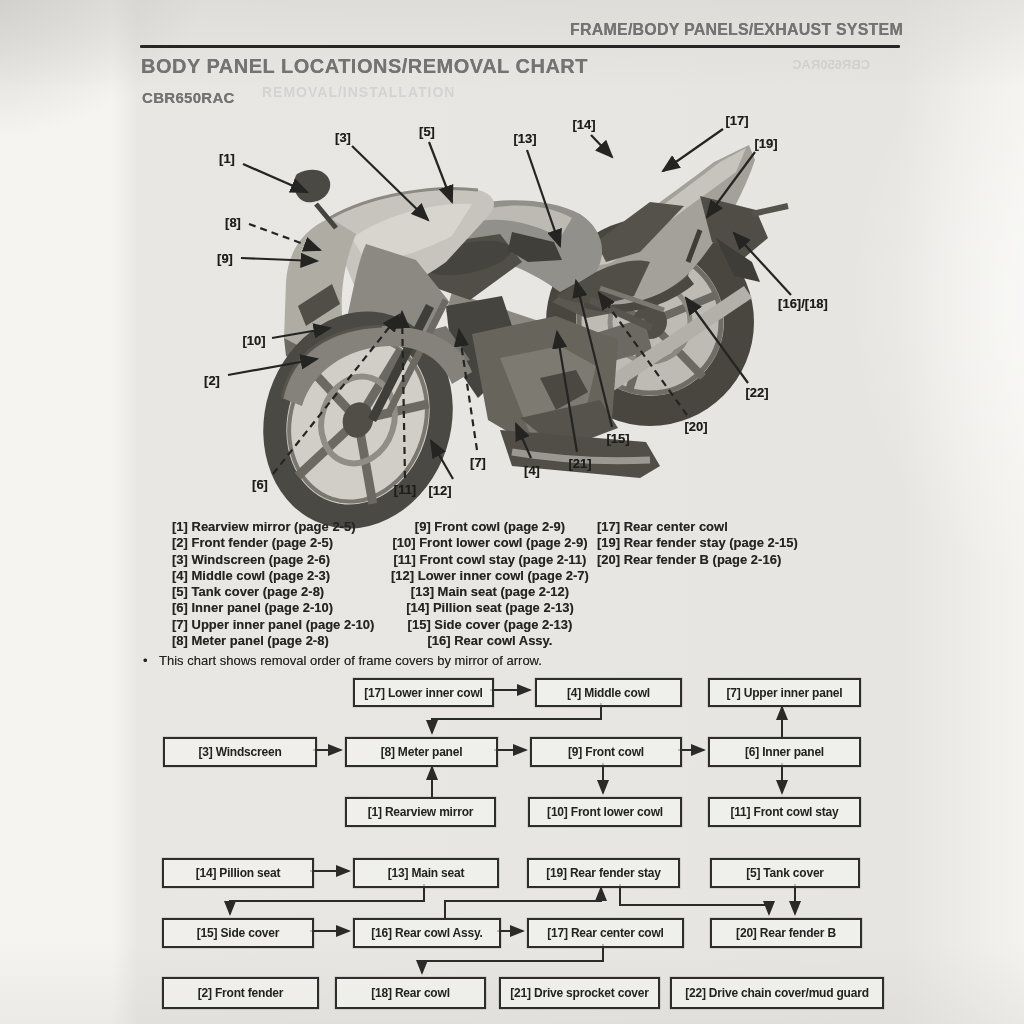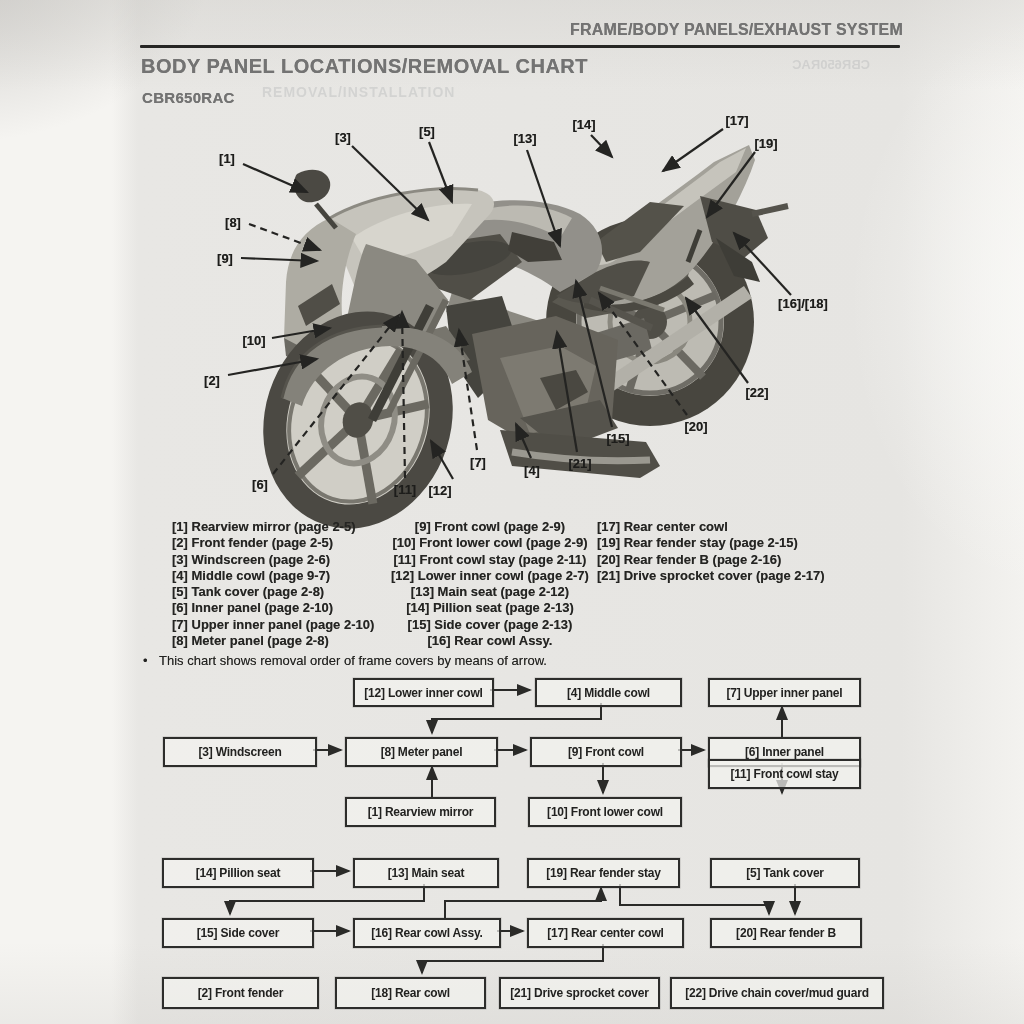--- a/index.html
+++ b/index.html
@@ -203,57 +203,56 @@
 <div class="callout" style="left:737px;top:120px">[17]</div>
 <div class="callout" style="left:766px;top:143px">[19]</div>
 <div class="callout" style="left:696px;top:426px">[20]</div>
 <div class="callout" style="left:580px;top:463px">[21]</div>
 <div class="callout" style="left:757px;top:392px">[22]</div>
 
 <div class="legend lc1">
   <div>[1] Rearview mirror (page 2-5)</div>
   <div>[2] Front fender (page 2-5)</div>
   <div>[3] Windscreen (page 2-6)</div>
-  <div>[4] Middle cowl (page 9-7)</div>
+  <div>[4] Middle cowl (page 2-3)</div>
   <div>[5] Tank cover (page 2-8)</div>
   <div>[6] Inner panel (page 2-10)</div>
   <div>[7] Upper inner panel (page 2-10)</div>
   <div>[8] Meter panel (page 2-8)</div>
 </div>
 <div class="legend lc2">
   <div>[9] Front cowl (page 2-9)</div>
   <div>[10] Front lower cowl (page 2-9)</div>
   <div>[11] Front cowl stay (page 2-11)</div>
   <div>[12] Lower inner cowl (page 2-7)</div>
   <div>[13] Main seat (page 2-12)</div>
   <div>[14] Pillion seat (page 2-13)</div>
   <div>[15] Side cover (page 2-13)</div>
   <div>[16] Rear cowl Assy.</div>
 </div>
 <div class="legend lc3">
   <div>[17] Rear center cowl</div>
   <div>[19] Rear fender stay (page 2-15)</div>
   <div>[20] Rear fender B (page 2-16)</div>
-  <div>[21] Drive sprocket cover (page 2-17)</div>
 </div>
 
 <div class="txt note">
-  <span class="bullet">•</span><span>This chart shows removal order of frame covers by means of arrow.</span>
-</div>
-
-<div class="fbox" style="left:353px;top:678px;width:137px;height:25px">[12] Lower inner cowl</div>
+  <span class="bullet">•</span><span>This chart shows removal order of frame covers by mirror of arrow.</span>
+</div>
+
+<div class="fbox" style="left:353px;top:678px;width:137px;height:25px">[17] Lower inner cowl</div>
 <div class="fbox" style="left:535px;top:678px;width:143px;height:25px">[4] Middle cowl</div>
 <div class="fbox" style="left:708px;top:678px;width:149px;height:25px">[7] Upper inner panel</div>
 <div class="fbox" style="left:163px;top:737px;width:150px;height:26px">[3] Windscreen</div>
 <div class="fbox" style="left:345px;top:737px;width:149px;height:26px">[8] Meter panel</div>
 <div class="fbox" style="left:530px;top:737px;width:148px;height:26px">[9] Front cowl</div>
 <div class="fbox" style="left:708px;top:737px;width:149px;height:26px">[6] Inner panel</div>
 <div class="fbox" style="left:345px;top:797px;width:147px;height:26px">[1] Rearview mirror</div>
 <div class="fbox" style="left:528px;top:797px;width:150px;height:26px">[10] Front lower cowl</div>
-<div class="fbox" style="left:708px;top:759px;width:149px;height:26px">[11] Front cowl stay</div>
+<div class="fbox" style="left:708px;top:797px;width:149px;height:26px">[11] Front cowl stay</div>
 <div class="fbox" style="left:162px;top:858px;width:148px;height:26px">[14] Pillion seat</div>
 <div class="fbox" style="left:353px;top:858px;width:142px;height:26px">[13] Main seat</div>
 <div class="fbox" style="left:527px;top:858px;width:149px;height:26px">[19] Rear fender stay</div>
 <div class="fbox" style="left:710px;top:858px;width:146px;height:26px">[5] Tank cover</div>
 <div class="fbox" style="left:162px;top:918px;width:148px;height:26px">[15] Side cover</div>
 <div class="fbox" style="left:353px;top:918px;width:144px;height:26px">[16] Rear cowl Assy.</div>
 <div class="fbox" style="left:527px;top:918px;width:153px;height:26px">[17] Rear center cowl</div>
 <div class="fbox" style="left:710px;top:918px;width:148px;height:26px">[20] Rear fender B</div>
 <div class="fbox" style="left:162px;top:977px;width:153px;height:28px">[2] Front fender</div>
 <div class="fbox" style="left:335px;top:977px;width:147px;height:28px">[18] Rear cowl</div>

